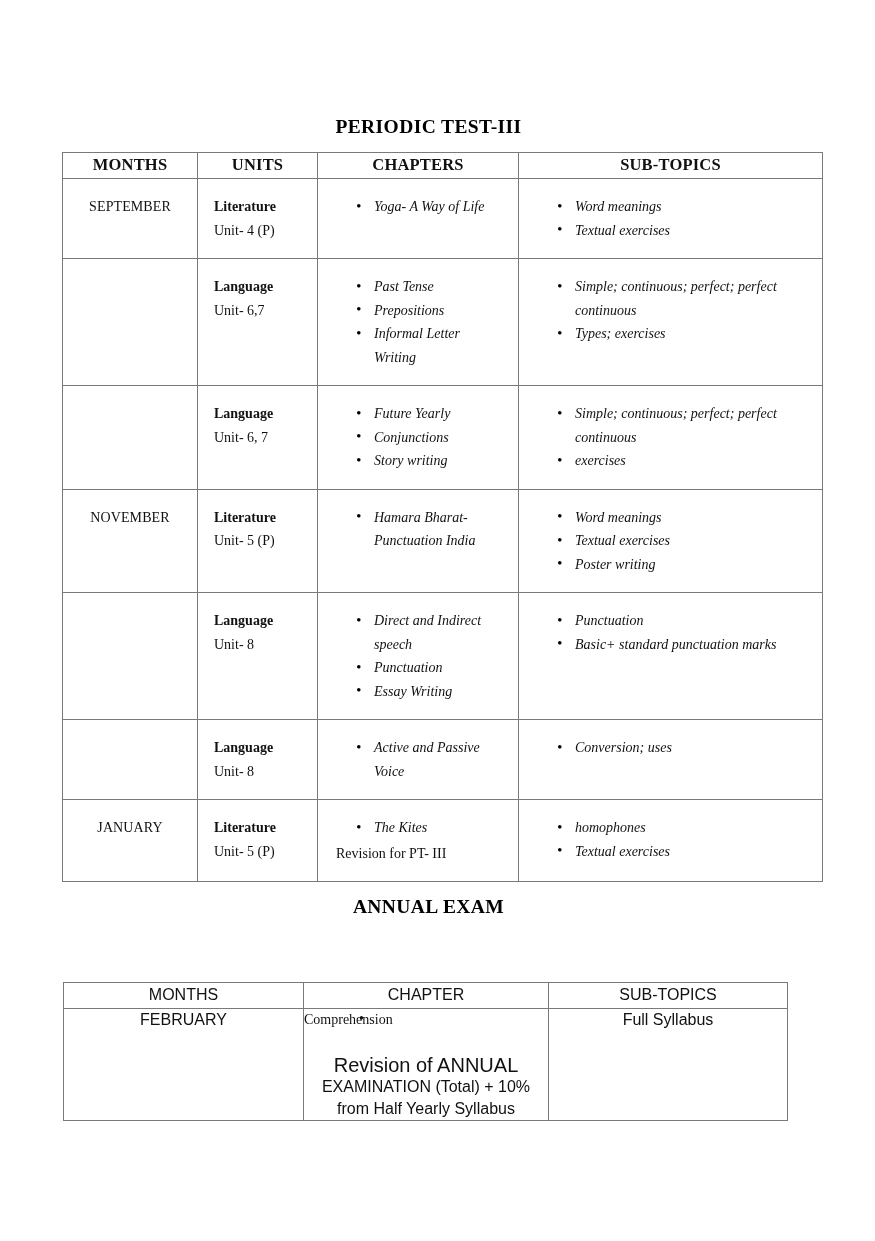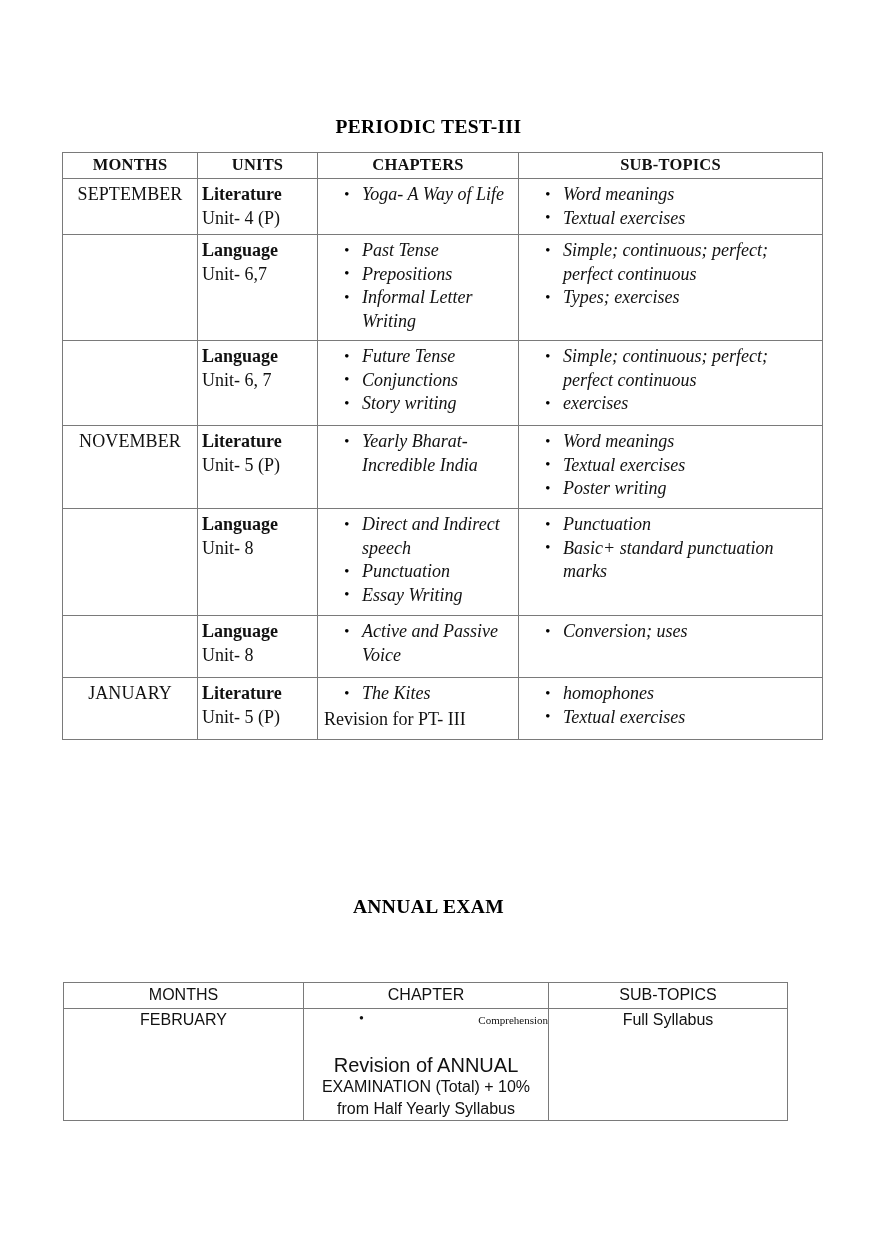--- a/index.html
+++ b/index.html
@@ -45,23 +45,23 @@
     border-collapse: collapse;
     table-layout: fixed;
   }
   #table-pt {
     left: 62px;
     top: 152px;
     width: 760px;
   }
   #table-pt td, #table-pt th {
     border: 1px solid #7a7a7a;
-    padding: 4px;
+    padding: 16px;
     vertical-align: top;
-    font-size: 18px;
+    font-size: 14px;
     line-height: 23.5px;
     color: #111;
   }
   #table-pt th {
     text-align: center;
     font-weight: bold;
     font-size: 16.5px;
     line-height: 22px;
     padding: 1px 0 2px 0;
     letter-spacing: 0.2px;
@@ -143,24 +143,24 @@
   .ae-col-chap   { width: 245px; }
   .ae-col-subs   { width: 239px; }
 
   .ae-cell {
     text-align: center;
     padding-top: 3px;
     height: 92px;
   }
   .ae-bullet-line {
     font-family: "Liberation Serif", "DejaVu Serif", serif;
-    font-size: 11px;
+    font-size: 14px;
     position: relative;
     display: block;
-    text-align: right;
+    text-align: left;
   }
   .ae-bullet-line::before {
     content: "\2022";
     position: absolute;
     left: 55px;
     top: -1px;
     font-size: 14px;
   }
   .ae-revision {
     display: block;
@@ -231,41 +231,41 @@
           </td>
         </tr>
         <tr style="height: 85px;">
           <td class="cell-month"></td>
           <td class="cell-units">
             <span class="unit-name">Language</span>
             <span class="unit-sub">Unit- 6, 7</span>
           </td>
           <td class="cell-list cell-chapters">
             <ul class="bullets">
-              <li>Future Tense</li>
+              <li>Future Yearly</li>
               <li>Conjunctions</li>
               <li>Story writing</li>
             </ul>
           </td>
           <td class="cell-list cell-subs">
             <ul class="bullets">
               <li>Simple; continuous; perfect; perfect continuous</li>
               <li>exercises</li>
             </ul>
           </td>
         </tr>
         <tr style="height: 83px;">
           <td class="cell-month">NOVEMBER</td>
           <td class="cell-units">
             <span class="unit-name">Literature</span>
             <span class="unit-sub">Unit- 5 (P)</span>
           </td>
           <td class="cell-list cell-chapters">
             <ul class="bullets">
-              <li>Yearly Bharat- Incredible India</li>
+              <li>Hamara Bharat- Punctuation India</li>
             </ul>
           </td>
           <td class="cell-list cell-subs">
             <ul class="bullets">
               <li>Word meanings</li>
               <li>Textual exercises</li>
               <li>Poster writing</li>
             </ul>
           </td>
         </tr>

